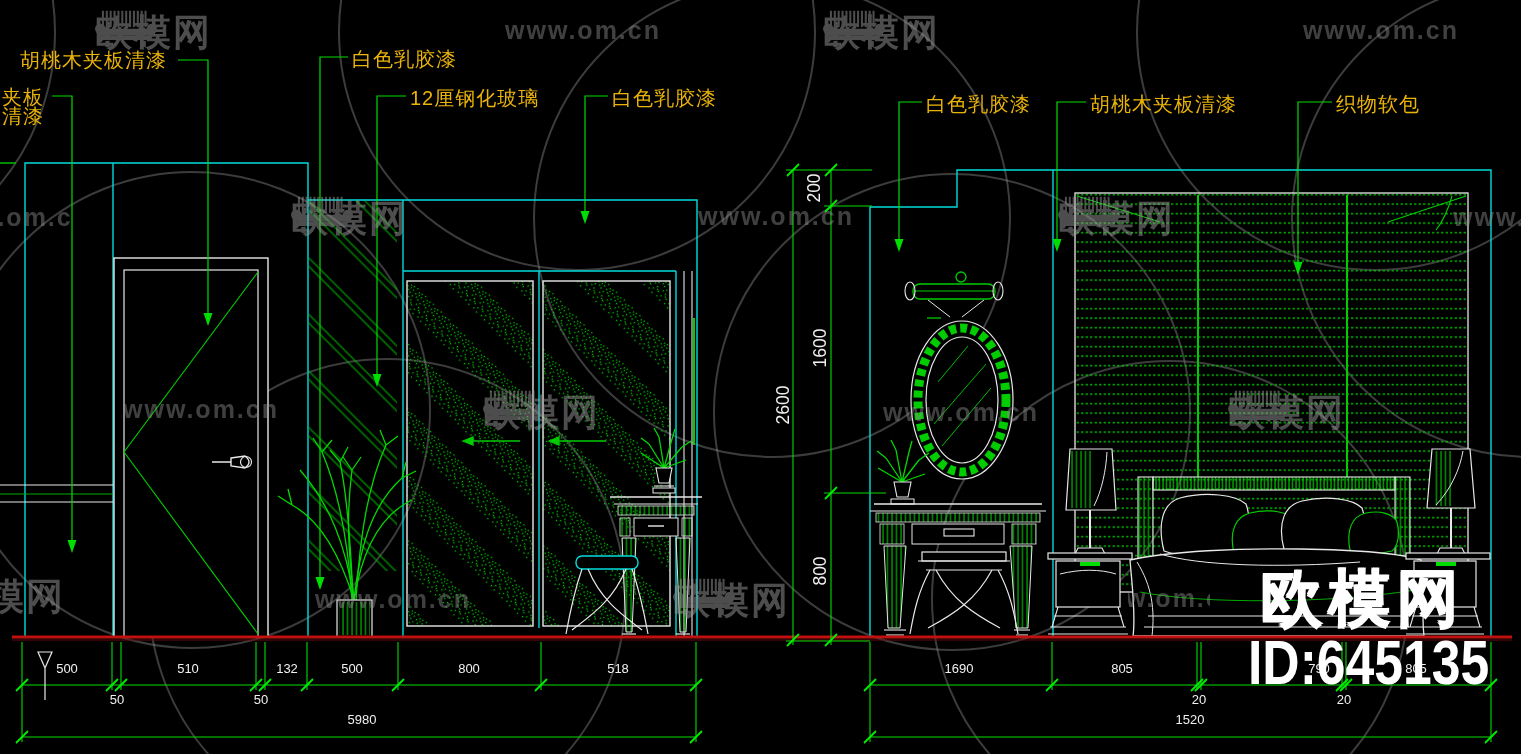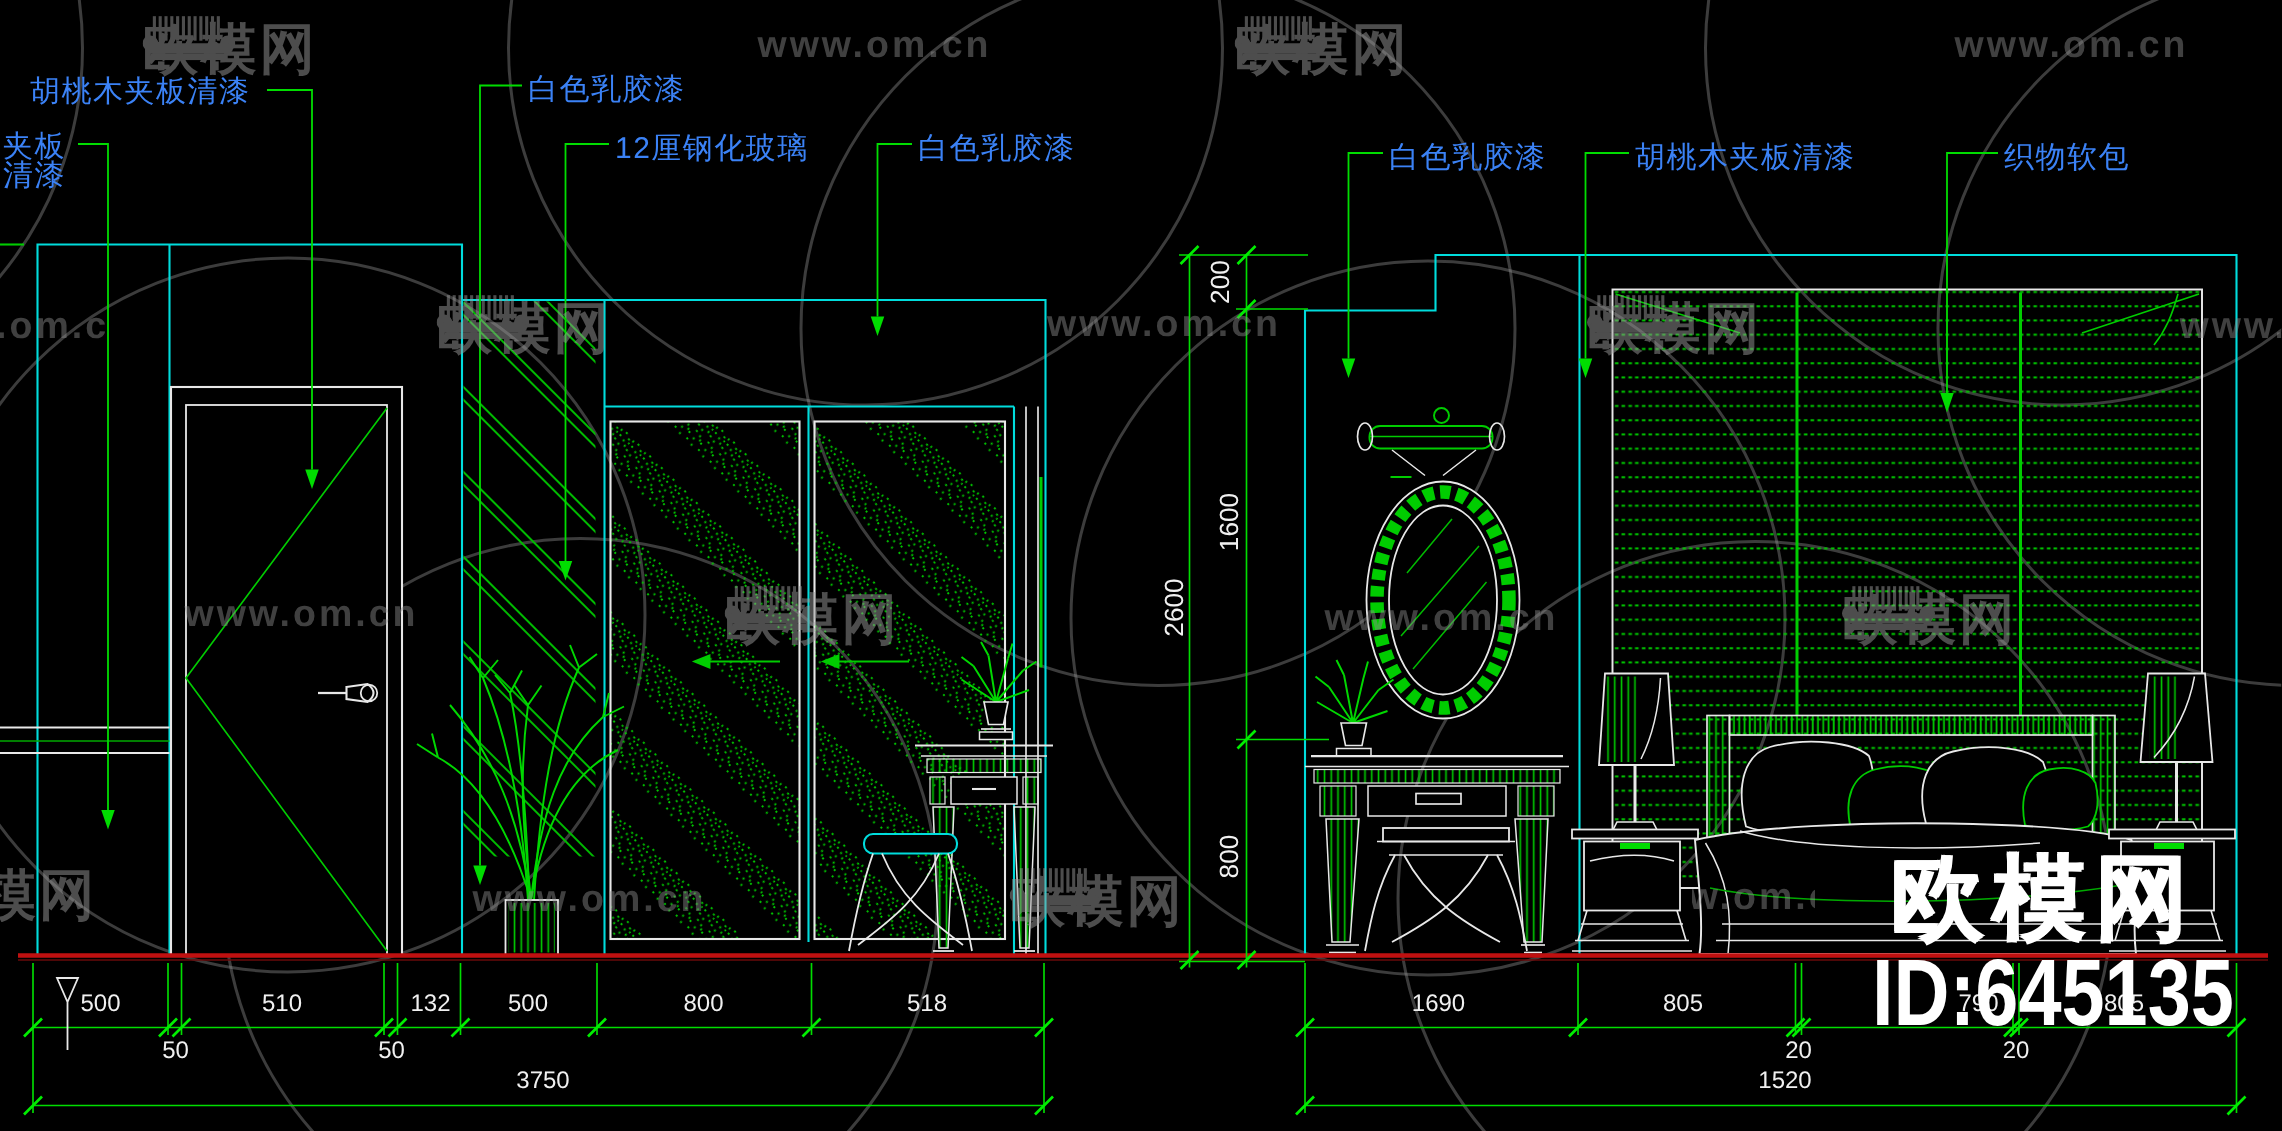--- a/index.html
+++ b/index.html
@@ -19,22 +19,22 @@
   .wm-clip span{font-size:25px;font-weight:bold;letter-spacing:2px;color:#8f8f8f;white-space:nowrap;display:inline-block;}
   .wm-clip.logoclip{height:50px;opacity:.5;}
   .wm-clip.logoclip span{font-size:37px;color:#9a9a9a;}
   
   .brand-big{position:absolute;left:1260px;top:556px;font-size:62px;font-weight:bold;
              letter-spacing:6px;color:#fff;white-space:nowrap;
              text-shadow:1.5px 0 0 #fff,0 1.5px 0 #fff;}
   .brand-id{position:absolute;left:1248px;top:626px;font-size:63px;font-weight:bold;color:#fff;
             white-space:nowrap;transform:scaleX(.82);transform-origin:left top;letter-spacing:0;}
   
-  .co{position:absolute;font-size:20px;color:#3b82f6;white-space:nowrap;letter-spacing:1px;}
-  .dim{position:absolute;font-size:16px;color:#f0f0f0;white-space:nowrap;transform:translateX(-50%);}
+  .co{position:absolute;font-size:20px;color:#eab308;white-space:nowrap;letter-spacing:1px;}
+  .dim{position:absolute;font-size:13px;color:#f0f0f0;white-space:nowrap;transform:translateX(-50%);}
   .vdim{position:absolute;font-size:17.5px;color:#f0f0f0;white-space:nowrap;
         transform:translate(-50%,-50%) rotate(-90deg);}
 </style>
 </head>
 <body>
 
 <div id="stage">
 
   <div class="arc" style="left:-422px;top:-207px"></div>
   <div class="arc" style="left:338px;top:-207px"></div>
@@ -384,21 +384,21 @@
   <div class="co" style="left:1336px;top:91px">织物软包</div>
 
   <div class="dim" style="left:67px;top:661px">500</div>
   <div class="dim" style="left:188px;top:661px">510</div>
   <div class="dim" style="left:287px;top:661px">132</div>
   <div class="dim" style="left:352px;top:661px">500</div>
   <div class="dim" style="left:469px;top:661px">800</div>
   <div class="dim" style="left:618px;top:661px">518</div>
   <div class="dim" style="left:117px;top:692px">50</div>
   <div class="dim" style="left:261px;top:692px">50</div>
-  <div class="dim" style="left:362px;top:712px">3750</div>
+  <div class="dim" style="left:362px;top:712px">5980</div>
 
   <div class="dim" style="left:959px;top:661px">1690</div>
   <div class="dim" style="left:1122px;top:661px">805</div>
   <div class="dim" style="left:1319px;top:661px">790</div>
   <div class="dim" style="left:1416px;top:661px">805</div>
   <div class="dim" style="left:1199px;top:692px">20</div>
   <div class="dim" style="left:1344px;top:692px">20</div>
   <div class="dim" style="left:1190px;top:712px">1520</div>
 
   <div class="vdim" style="left:783px;top:405px">2600</div>

